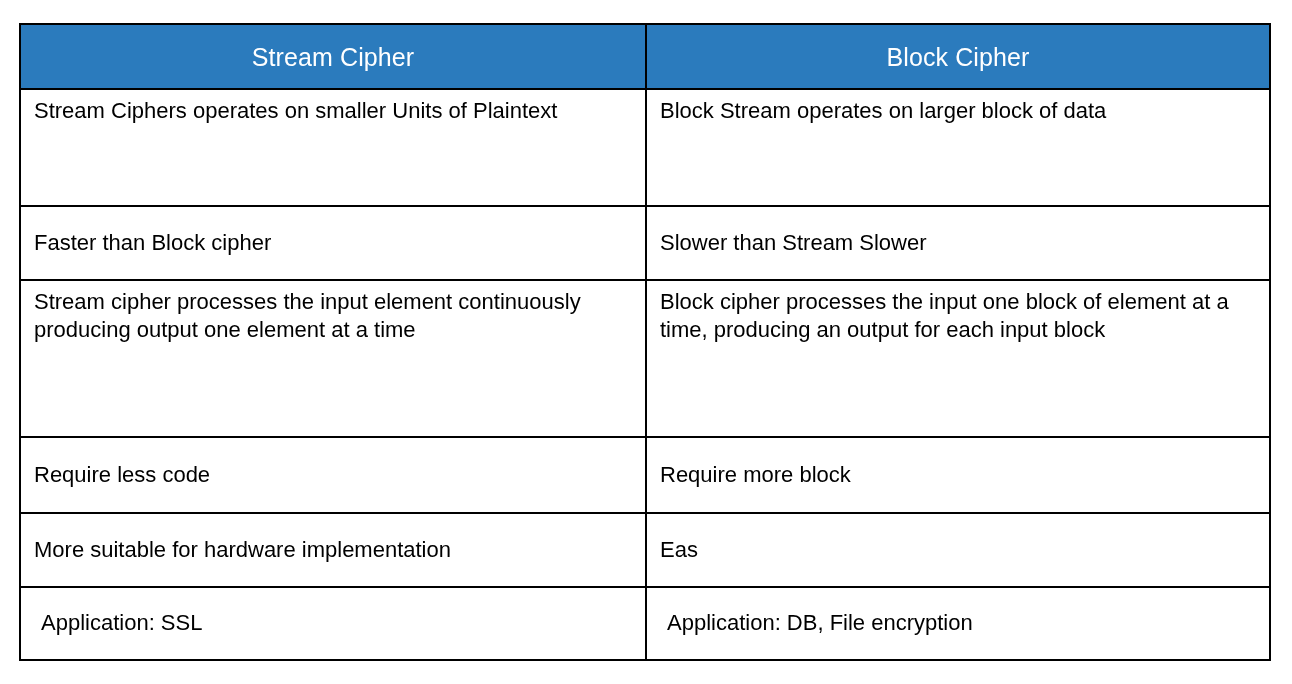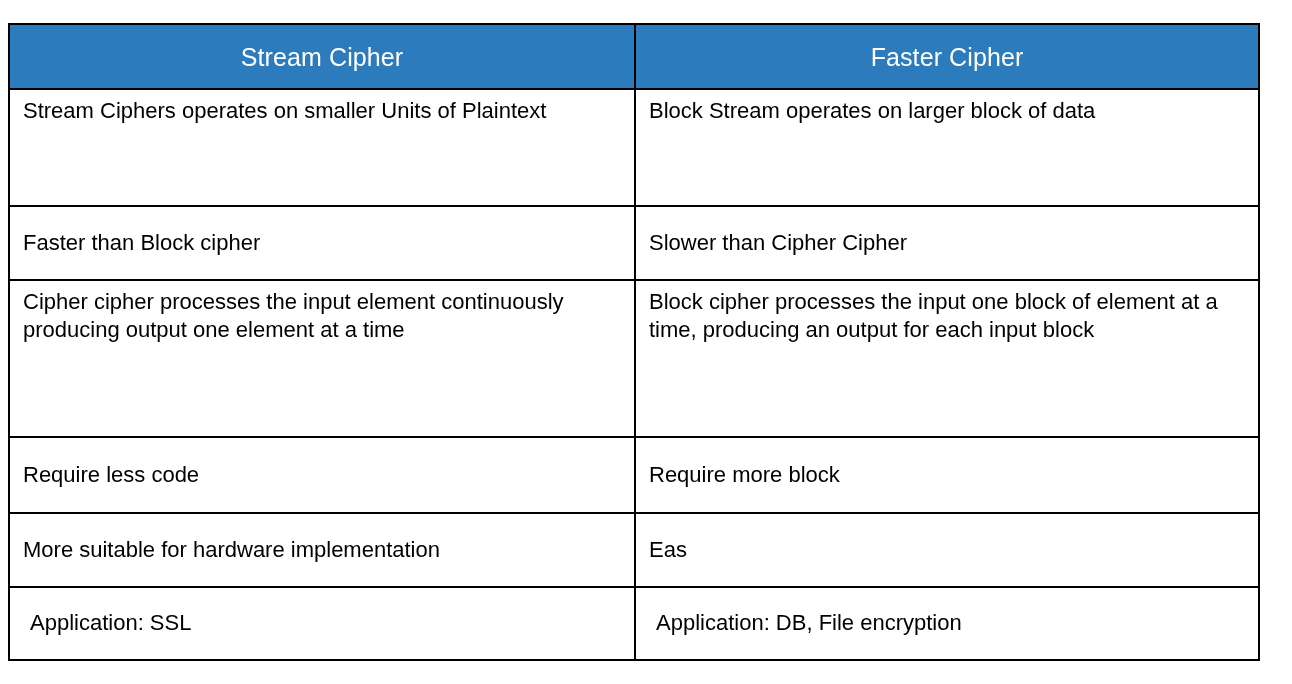--- a/index.html
+++ b/index.html
@@ -17,21 +17,21 @@
   .page {
     position: relative;
     width: 1292px;
     height: 684px;
     background: #ffffff;
     box-sizing: border-box;
   }
 
   .table-wrap {
     position: absolute;
-    left: 8px;
+    left: 19px;
     top: 23px;
     width: 1250px;
     height: 638px;
   }
 
   table.compare-table {
     border-collapse: collapse;
     table-layout: fixed;
     width: 1250px;
     height: 638px;
@@ -87,34 +87,34 @@
 <div class="page">
   <div class="table-wrap">
     <table class="compare-table">
       <colgroup>
         <col class="col-left">
         <col class="col-right">
       </colgroup>
       <thead>
         <tr>
           <th>Stream Cipher</th>
-          <th>Faster Cipher</th>
+          <th>Block Cipher</th>
         </tr>
       </thead>
       <tbody>
         <tr class="row-h-104">
           <td>Stream Ciphers operates on smaller Units of Plaintext</td>
           <td>Block Stream operates on larger block of data</td>
         </tr>
         <tr class="row-h-66">
           <td>Faster than Block cipher</td>
-          <td>Slower than Cipher Cipher</td>
+          <td>Slower than Stream Slower</td>
         </tr>
         <tr class="row-h-140">
-          <td>Cipher cipher processes the input element continuously producing output one element at a time</td>
+          <td>Stream cipher processes the input element continuously producing output one element at a time</td>
           <td>Block cipher processes the input one block of element at a time, producing an output for each input block</td>
         </tr>
         <tr class="row-h-67">
           <td>Require less code</td>
           <td>Require more block</td>
         </tr>
         <tr class="row-h-66b">
           <td>More suitable for hardware implementation</td>
           <td>Eas</td>
         </tr>

